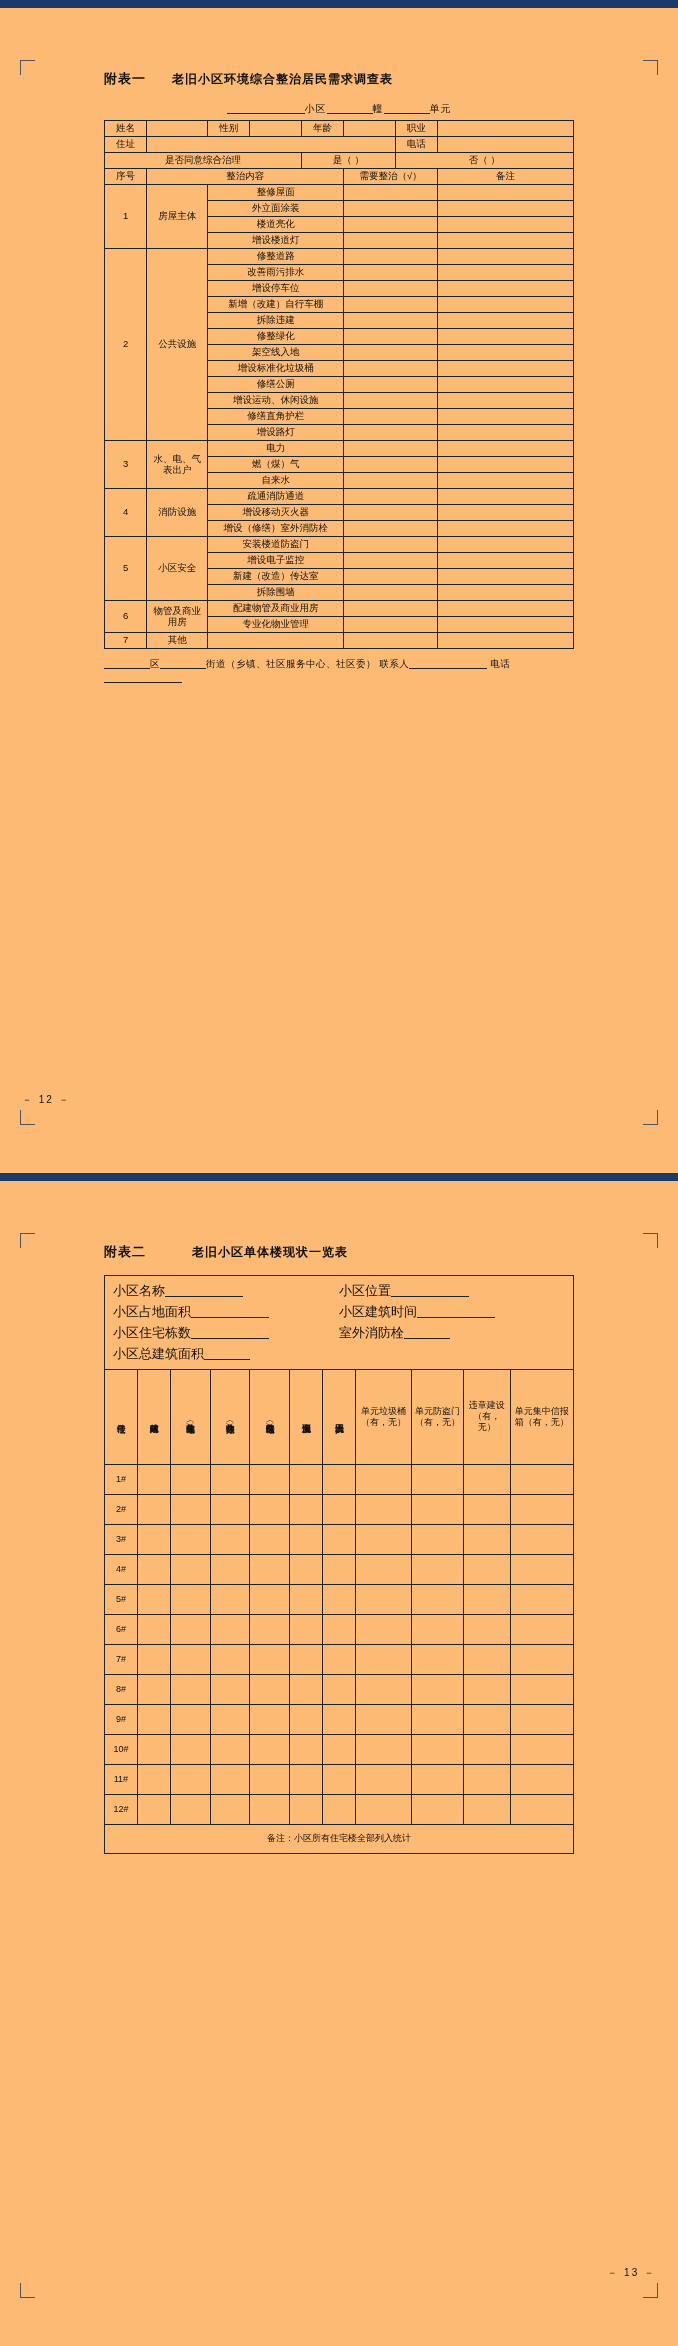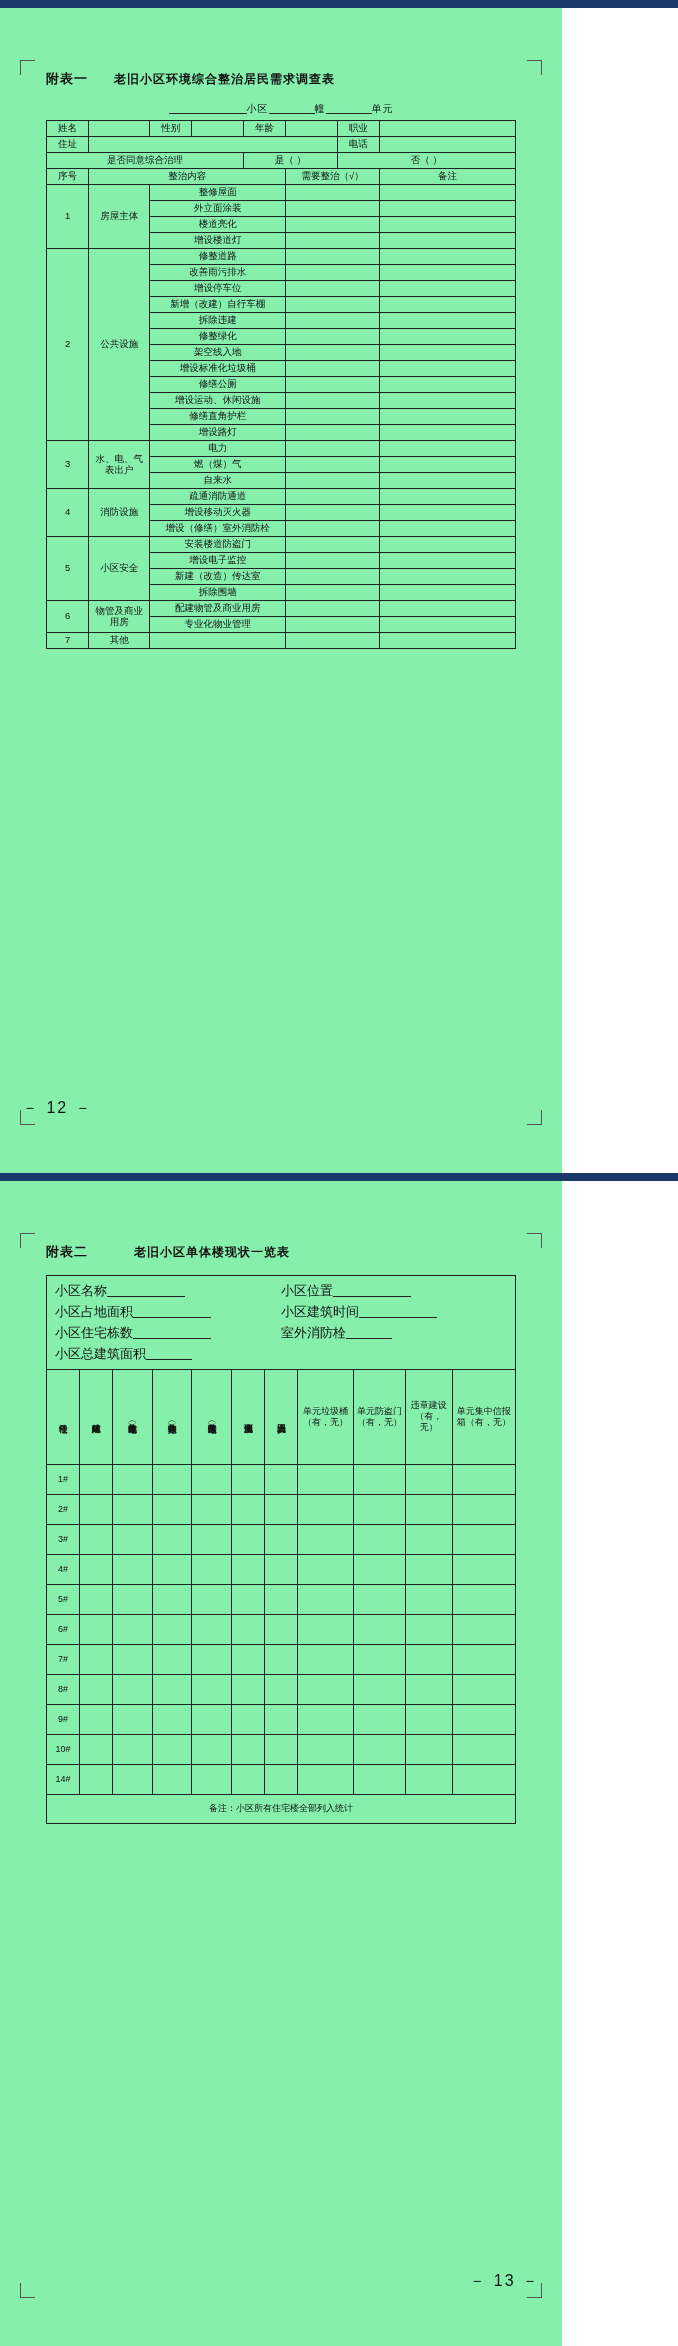--- a/index.html
+++ b/index.html
@@ -4,22 +4,22 @@
 <style>
   html,body{margin:0;padding:0;background:#ffffff;}
   body{
     width:678px;
     font-family:"Liberation Sans","DejaVu Sans",sans-serif;
     color:#111;
     -webkit-font-smoothing:antialiased;
   }
   .page{
     position:relative;
-    width:562px;
-    background:#86efac;
+    width:678px;
+    background:#fdba74;
     box-sizing:border-box;
     padding:0 0 0 0;
   }
   .page1{height:1173px;}
   .page2{height:1173px;}
   .topbar{
     height:8px;
     background:#1b3a6b;
     width:678px;
   }
@@ -78,22 +78,22 @@
     margin-top:7px;
     line-height:1.5;
   }
   .contact{
     font-size:9.5px;
     margin-top:8px;
     letter-spacing:0.5px;
   }
   .folio{
     position:absolute;
-    bottom:54px;
-    font-size:16px;
+    bottom:66px;
+    font-size:10px;
     letter-spacing:2px;
   }
   .folio.left{left:18px;}
   .folio.right{right:22px;}
 
   
   .info-box{
     border:1px solid #222;
     border-bottom:none;
     padding:5px 8px 4px 8px;
@@ -372,20 +372,23 @@
           <td>7</td>
           <td>其他</td>
           <td colspan="3"></td>
           <td colspan="2"></td>
           <td></td>
         </tr>
       </tbody>
     </table>
 
 
+    <div class="contact">
+      <span class="u m"></span><span>区</span><span class="u m"></span><span>街道（乡镇、社区服务中心、社区委）</span>&nbsp;<span>联系人</span><span class="u l"></span>&nbsp;<span>电话</span><span class="u l"></span>
+    </div>
   </div>
 
   <div class="folio left">－ 12 －</div>
 </div>
 
 <div class="page page2">
   <div class="topbar"></div>
   <div class="crop tl"></div>
   <div class="crop tr"></div>
   <div class="crop bl"></div>
@@ -577,21 +580,34 @@
             <td class="rowcell"></td>
             <td class="rowcell"></td>
             <td class="rowcell"></td>
             <td class="rowcell"></td>
             <td class="rowcell"></td>
             <td class="rowcell"></td>
             <td class="rowcell"></td>
             <td class="rowcell"></td>
           </tr>
         <tr>
-            <td class="rowcell idcell">14#</td>
+            <td class="rowcell idcell">11#</td>
+            <td class="rowcell"></td>
+            <td class="rowcell"></td>
+            <td class="rowcell"></td>
+            <td class="rowcell"></td>
+            <td class="rowcell"></td>
+            <td class="rowcell"></td>
+            <td class="rowcell"></td>
+            <td class="rowcell"></td>
+            <td class="rowcell"></td>
+            <td class="rowcell"></td>
+          </tr>
+        <tr>
+            <td class="rowcell idcell">12#</td>
             <td class="rowcell"></td>
             <td class="rowcell"></td>
             <td class="rowcell"></td>
             <td class="rowcell"></td>
             <td class="rowcell"></td>
             <td class="rowcell"></td>
             <td class="rowcell"></td>
             <td class="rowcell"></td>
             <td class="rowcell"></td>
             <td class="rowcell"></td>

